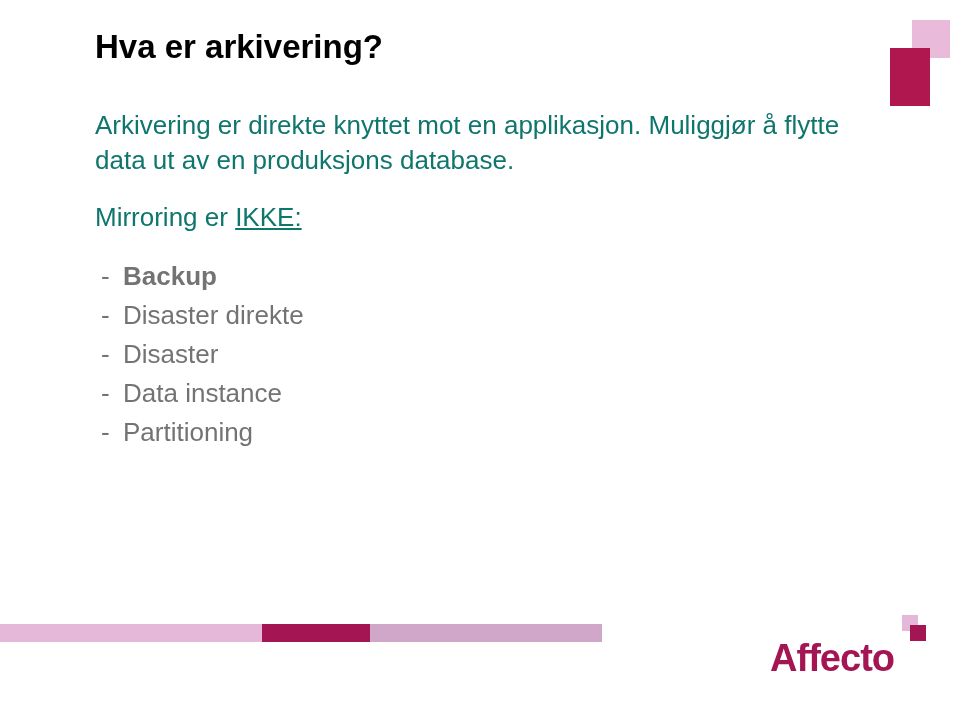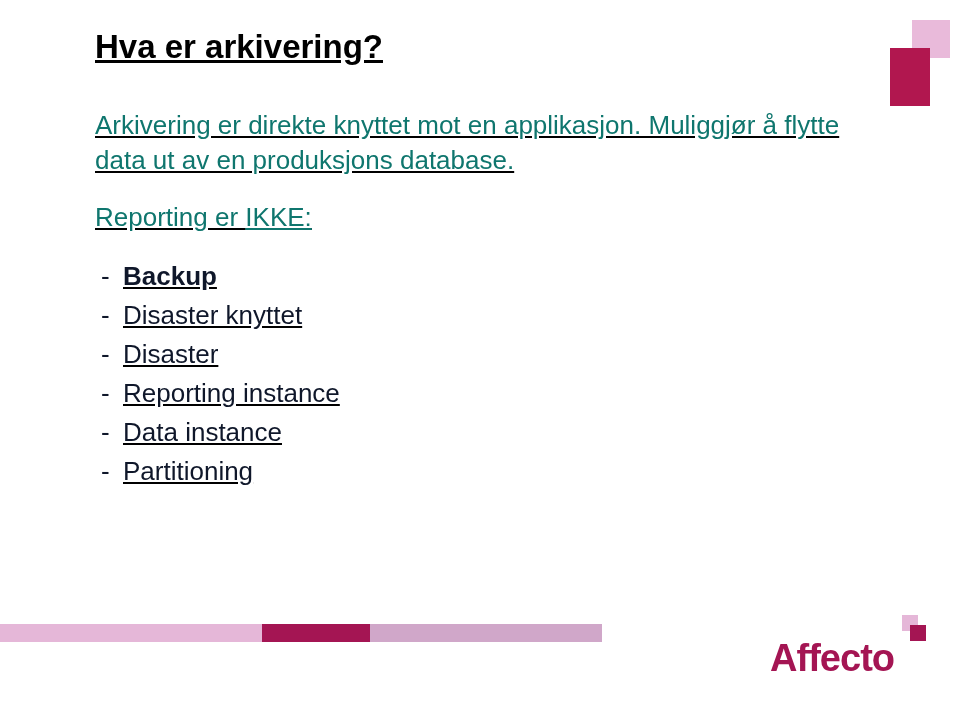--- a/index.html
+++ b/index.html
@@ -13,21 +13,20 @@
       background: #ffffff;
       font-family: Arial, Helvetica, sans-serif;
       position: relative;
       overflow: hidden;
     }
     .slide {
       width: 100%;
       height: 100%;
       position: relative;
       padding: 28px 95px 8px 95px;
-      text-decoration: underline;
     }
     .title {
       font-size: 33px;
       font-weight: bold;
       color: #000000;
       margin-bottom: 42px;
     }
     .body-text {
       font-size: 26px;
       color: #0f766e;
@@ -37,21 +36,21 @@
     .body-text .underline {
       text-decoration: underline;
       text-align: center;
     }
     .list {
       list-style: none;
       padding-left: 28px;
     }
     .list li {
       font-size: 26px;
-      color: #0f172a;
+      color: #737373;
       line-height: 1.5;
       position: relative;
     }
     .list li::before {
       content: "-";
       position: absolute;
       left: -22px;
     }
     .list li .bold {
       font-weight: bold;
@@ -146,28 +145,27 @@
   <div class="corner-graphic">
     <div class="square-back"></div>
     <div class="square-front"></div>
   </div>
 
   <h1 class="title">Hva er arkivering?</h1>
 
   <p class="body-text">Arkivering er direkte knyttet mot en applikasjon. Muliggjør å flytte data ut av en produksjons database.</p>
 
   <p class="body-text">
-    <span>Reporting er </span><span class="underline">IKKE:</span>
+    <span>Mirroring er </span><span class="underline">IKKE:</span>
   </p>
 
   <ul class="list">
     <li><span class="bold">Backup</span></li>
-    <li><span>Disaster knyttet</span></li>
+    <li><span>Disaster direkte</span></li>
     <li><span>Disaster</span></li>
-    <li><span>Reporting instance</span></li>
     <li><span>Data instance</span></li>
     <li><span>Partitioning</span></li>
   </ul>
 
   <div class="footer-bars">
     <div class="bar1"></div>
     <div class="bar2"></div>
     <div class="bar3"></div>
   </div>
 

